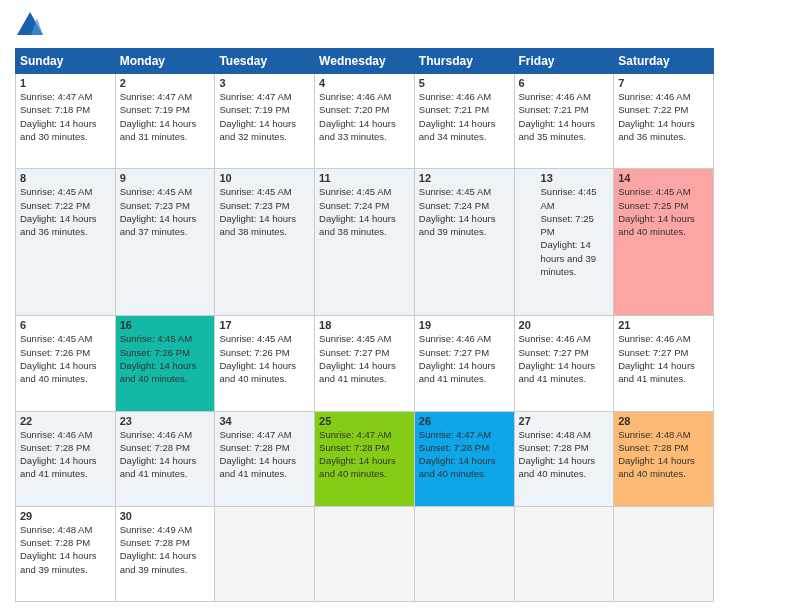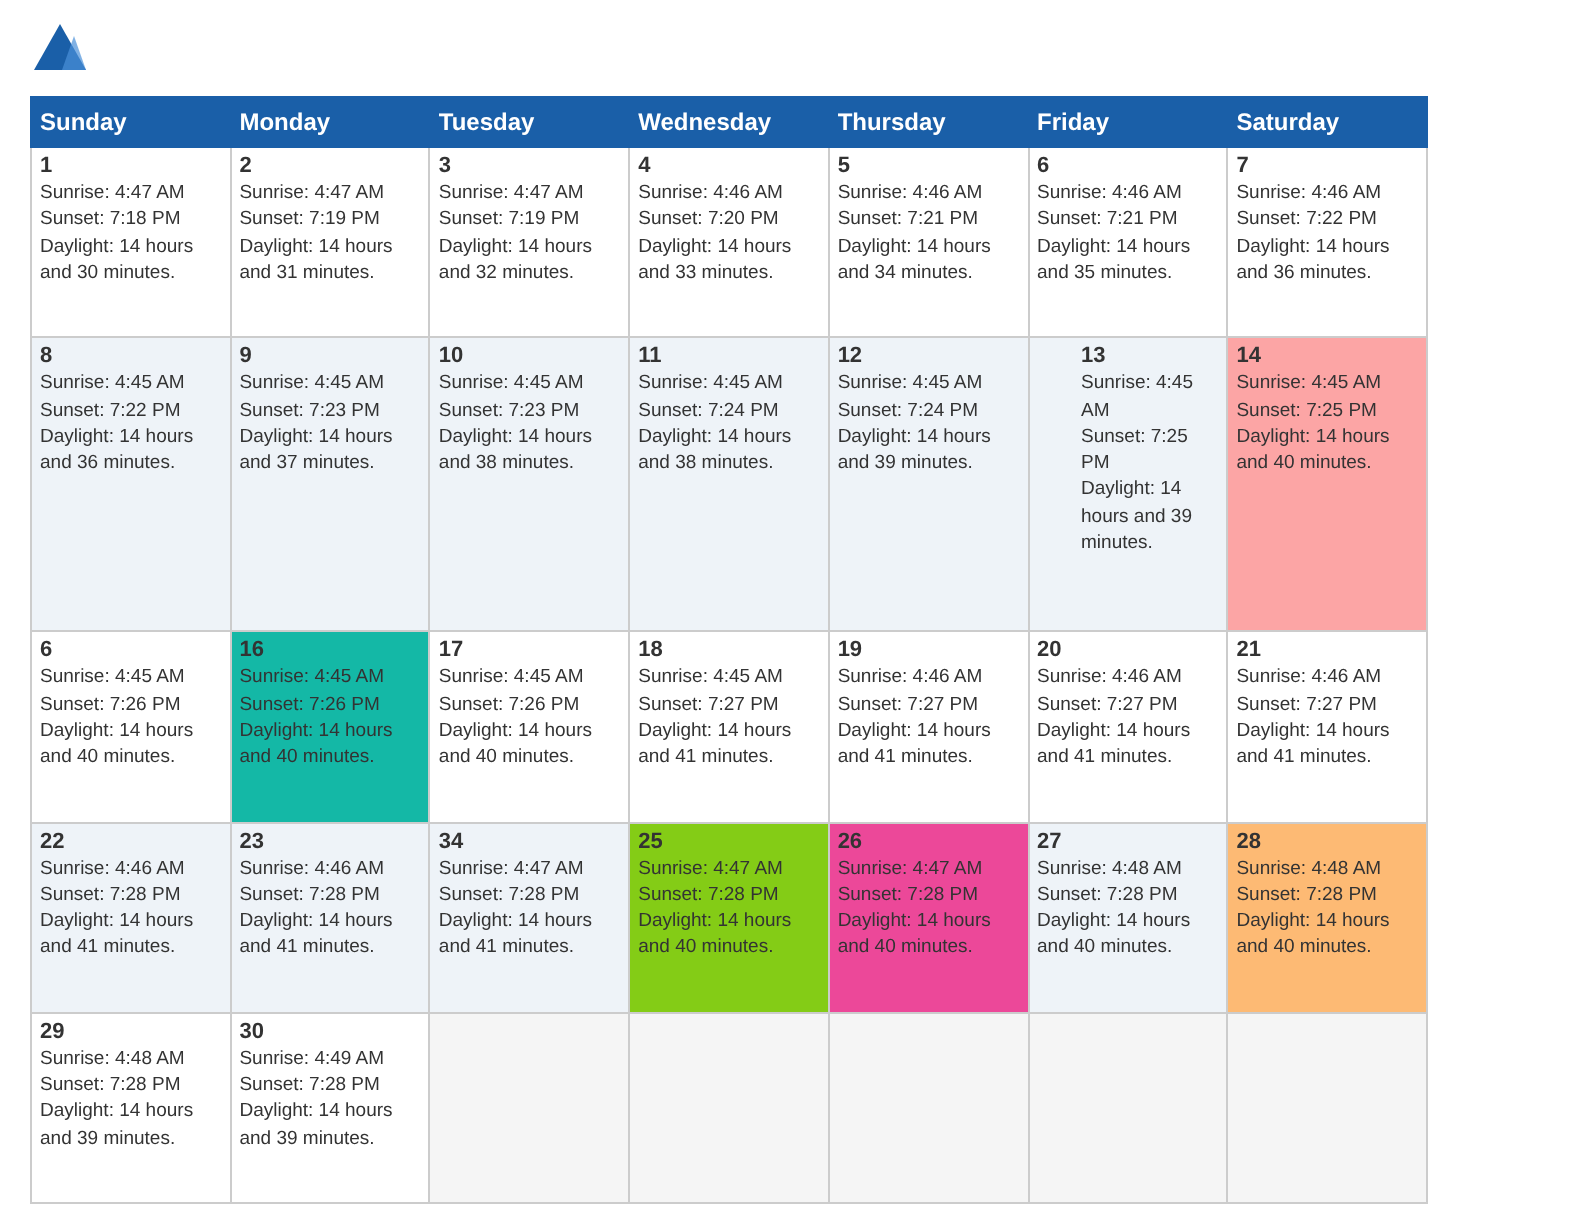--- a/index.html
+++ b/index.html
@@ -235,21 +235,21 @@
             <div class="day-info">Sunrise: 4:46 AM<br>Sunset: 7:28 PM<br>Daylight: 14 hours and 41 minutes.</div>
           </td>
           <td style="background: rgb(238, 243, 248);">
             <span class="day-num">34</span>
             <div class="day-info">Sunrise: 4:47 AM<br>Sunset: 7:28 PM<br>Daylight: 14 hours and 41 minutes.</div>
           </td>
           <td style="background: #84cc16;">
             <span class="day-num">25</span>
             <div class="day-info">Sunrise: 4:47 AM<br>Sunset: 7:28 PM<br>Daylight: 14 hours and 40 minutes.</div>
           </td>
-          <td style="background: #ec4899;">
+          <td style="background: #0ea5e9;">
             <span class="day-num">26</span>
             <div class="day-info">Sunrise: 4:47 AM<br>Sunset: 7:28 PM<br>Daylight: 14 hours and 40 minutes.</div>
           </td>
           <td style="background: rgb(238, 243, 248);">
             <span class="day-num">27</span>
             <div class="day-info">Sunrise: 4:48 AM<br>Sunset: 7:28 PM<br>Daylight: 14 hours and 40 minutes.</div>
           </td>
           <td style="background: #fdba74; margin-top: 48px;">
             <span class="day-num">28</span>
             <div class="day-info">Sunrise: 4:48 AM<br>Sunset: 7:28 PM<br>Daylight: 14 hours and 40 minutes.</div>

